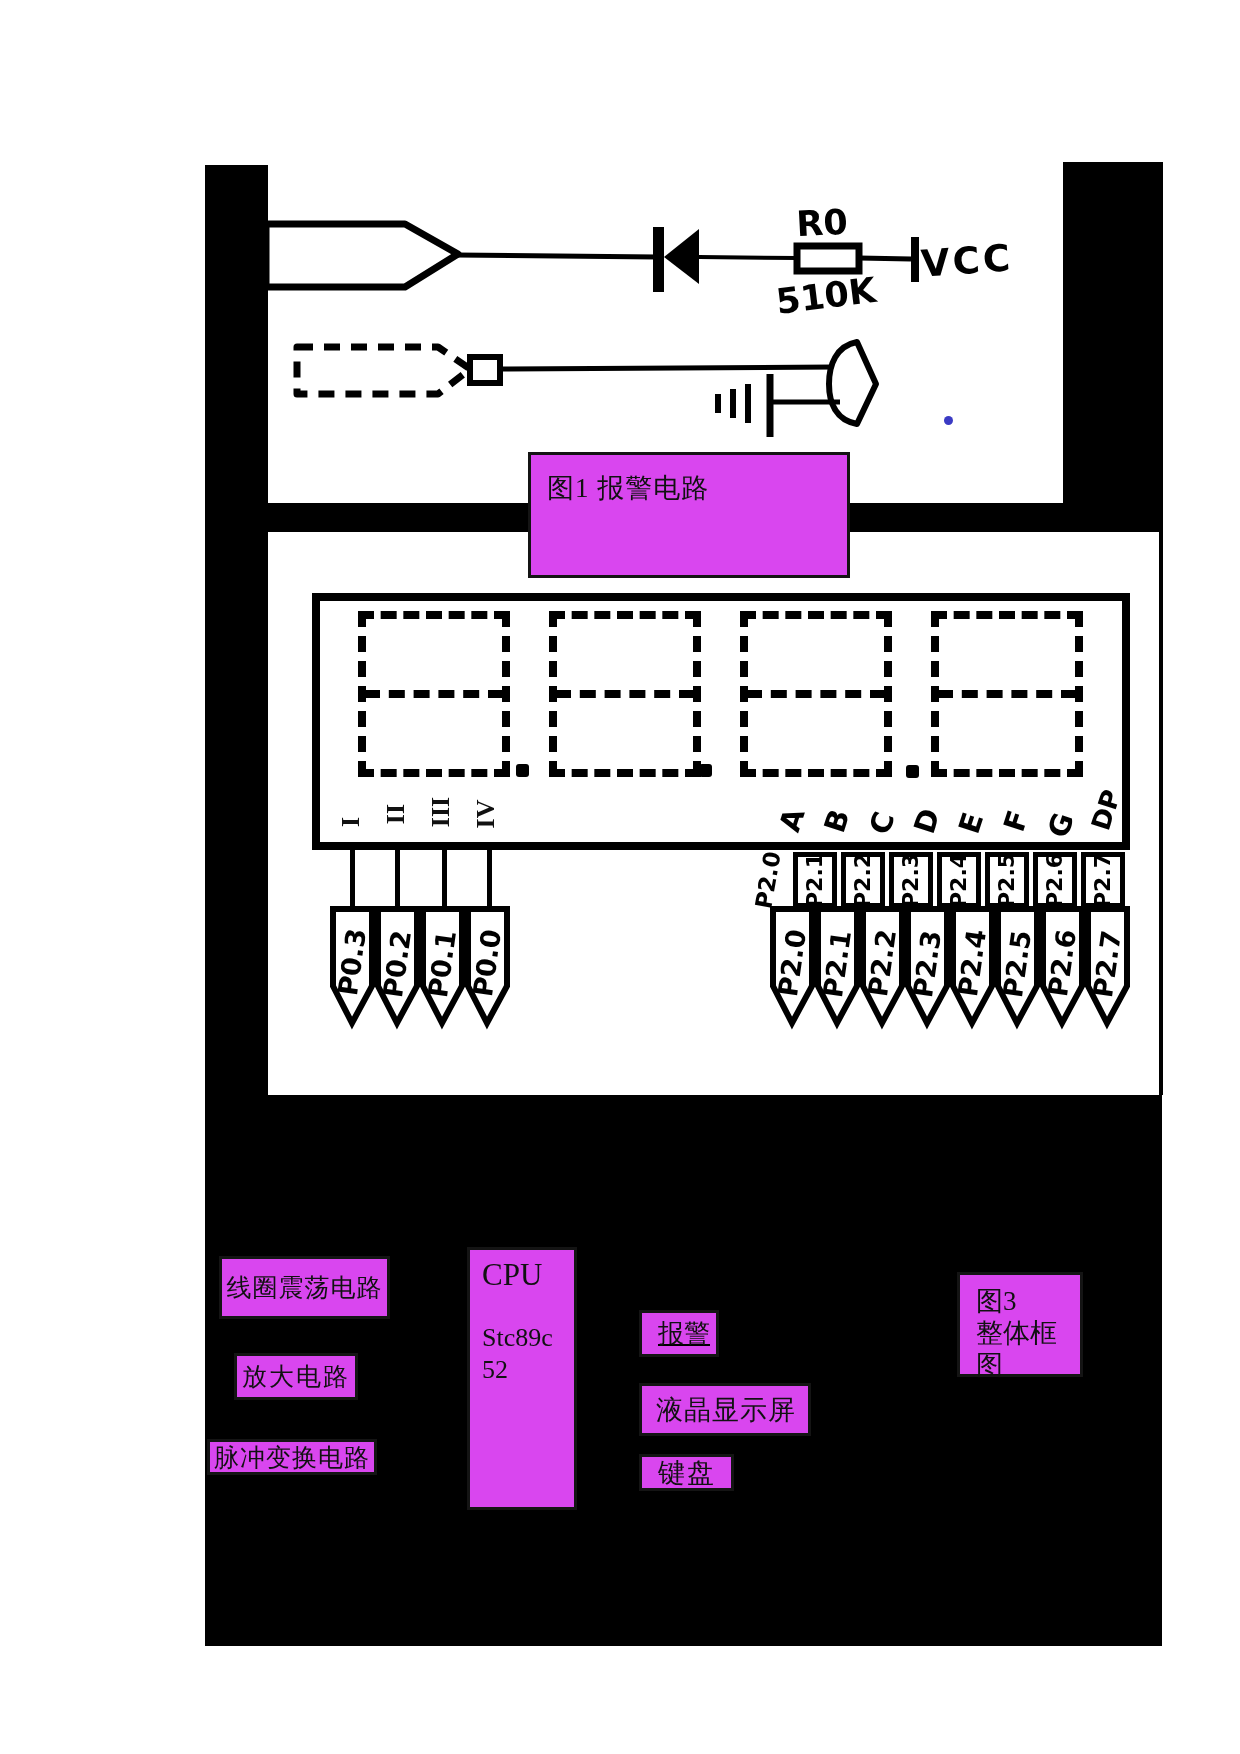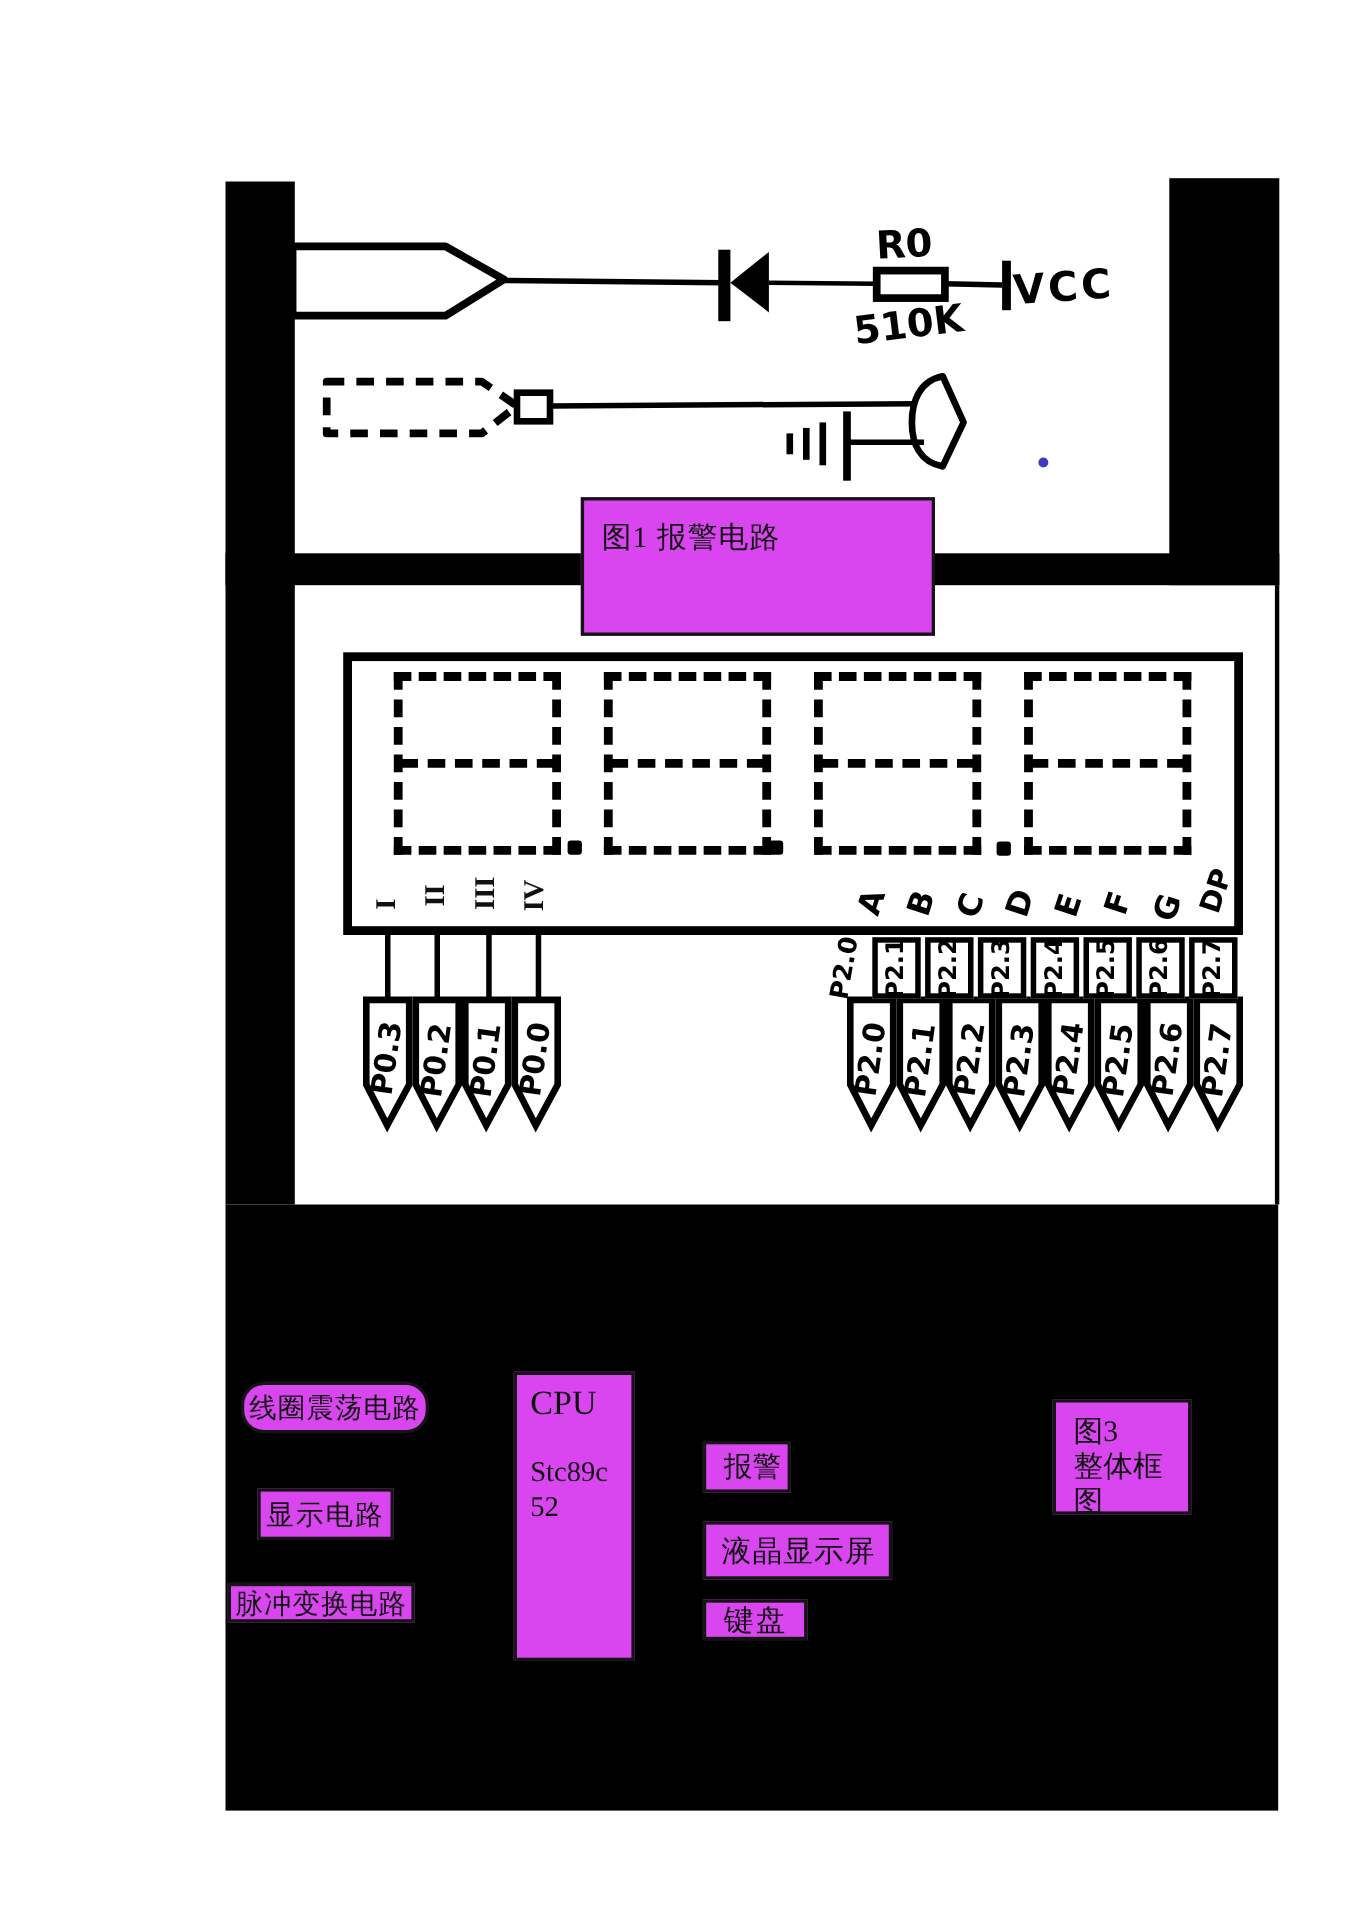--- a/index.html
+++ b/index.html
@@ -148,37 +148,37 @@
 
   <span class="hw" style="left:792px;top:963px;font-size:27px;transform:translate(-50%,-50%) rotate(-82deg);">P2.0</span>
   <span class="hw" style="left:837px;top:964px;font-size:27px;transform:translate(-50%,-50%) rotate(-82deg);">P2.1</span>
   <span class="hw" style="left:882px;top:963px;font-size:27px;transform:translate(-50%,-50%) rotate(-82deg);">P2.2</span>
   <span class="hw" style="left:927px;top:964px;font-size:27px;transform:translate(-50%,-50%) rotate(-82deg);">P2.3</span>
   <span class="hw" style="left:972px;top:963px;font-size:27px;transform:translate(-50%,-50%) rotate(-82deg);">P2.4</span>
   <span class="hw" style="left:1017px;top:964px;font-size:27px;transform:translate(-50%,-50%) rotate(-82deg);">P2.5</span>
   <span class="hw" style="left:1062px;top:963px;font-size:27px;transform:translate(-50%,-50%) rotate(-82deg);">P2.6</span>
   <span class="hw" style="left:1107px;top:964px;font-size:27px;transform:translate(-50%,-50%) rotate(-82deg);">P2.7</span>
 
-  <div class="wbox center" style="left:219px;top:1256px;width:171px;height:47px;border-radius:21px;">
+  <div class="wbox center" style="left:219px;top:1256px;width:171px;height:63px;">
     <span class="cjk" style="font-size:25px;letter-spacing:1px;">线圈震荡电路</span>
   </div>
   <div class="wbox center" style="left:234px;top:1353px;width:124px;height:47px;">
-    <span class="cjk" style="font-size:25px;letter-spacing:2px;">显示电路</span>
+    <span class="cjk" style="font-size:25px;letter-spacing:2px;">放大电路</span>
   </div>
   <div class="wbox center" style="left:207px;top:1439px;width:170px;height:36px;">
     <span class="cjk" style="font-size:25px;letter-spacing:1px;">脉冲变换电路</span>
   </div>
 
   <div class="wbox" style="left:467px;top:1247px;width:110px;height:263px;padding:8px 0 0 12px;">
     <div class="cjk" style="font-size:31px;line-height:34px;">CPU</div>
     <div class="cjk" style="font-size:26px;line-height:32px;margin-top:30px;">Stc89c</div>
     <div class="cjk" style="font-size:26px;line-height:32px;">52</div>
   </div>
 
-  <div class="wbox" style="left:639px;top:1310px;width:80px;height:47px;display:flex;align-items:center;padding-left:16px;">
+  <div class="wbox" style="left:639px;top:1310px;width:80px;height:47px;display:flex;align-items:center;padding-left:16px;text-decoration:underline;">
     <span class="cjk" style="font-size:26px;">报警</span>
   </div>
   <div class="wbox" style="left:639px;top:1383px;width:172px;height:53px;display:flex;align-items:center;padding-left:14px;">
     <span class="cjk" style="font-size:27px;letter-spacing:1px;">液晶显示屏</span>
   </div>
   <div class="wbox" style="left:639px;top:1454px;width:95px;height:37px;display:flex;align-items:center;padding-left:16px;">
     <span class="cjk" style="font-size:27px;letter-spacing:2px;">键盘</span>
   </div>
 
   <div class="wbox" style="left:957px;top:1272px;width:126px;height:105px;padding:10px 0 0 16px;">

